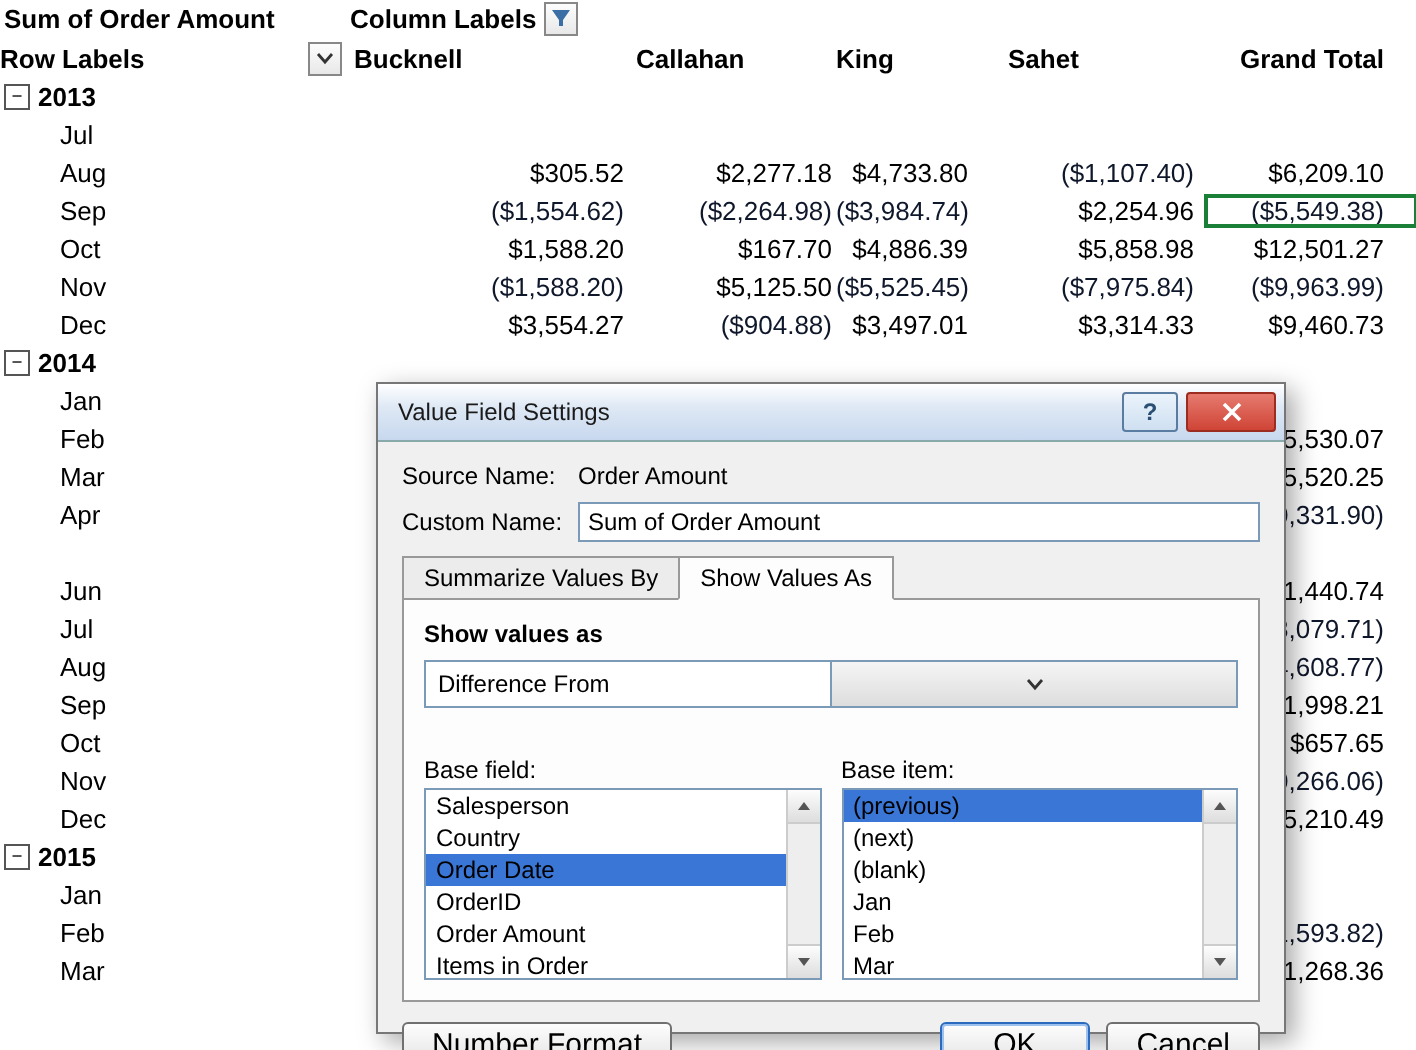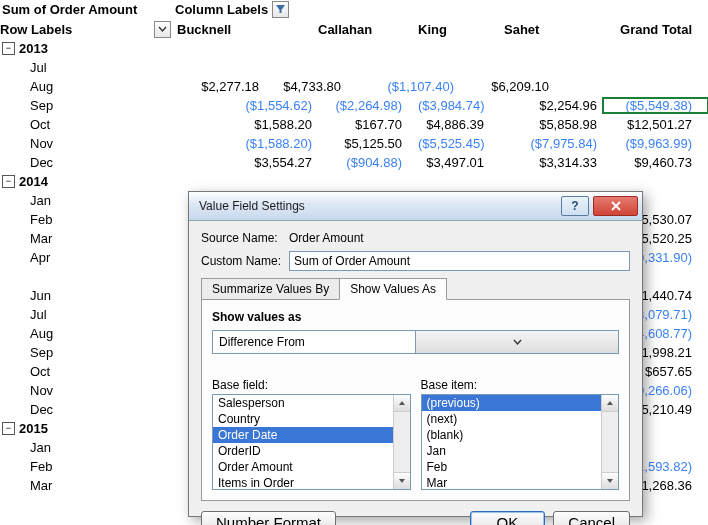--- a/index.html
+++ b/index.html
@@ -2,25 +2,25 @@
 <html><head>
 <meta charset="utf-8">
 <style>
   html,body{margin:0;padding:0;font-family:Arial,Helvetica,sans-serif;font-size:13px;color:#000;background:#fff;width:708px}
   .sheet{position:relative;width:708px;height:525px;overflow:hidden}
   .hdr{display:flex;font-weight:bold;height:19px;align-items:center;border-bottom:1px solid transparent}
   .hdr2{display:flex;font-weight:bold;height:19px;align-items:center}
   .row{display:flex;height:19px;align-items:center}
   .c-lbl{width:175px;padding-left:2px;box-sizing:border-box;display:flex;align-items:center}
   .c1{width:143px;text-align:right;padding-right:6px;box-sizing:border-box}
-  .c2{width:100px;text-align:right;padding-right:16px;box-sizing:border-box}
+  .c2{width:100px;text-align:right;padding-right:2px;box-sizing:border-box}
   .c3{width:86px;text-align:right;padding-right:20px;box-sizing:border-box}
   .c4{width:99px;text-align:right;padding-right:6px;box-sizing:border-box}
   .c5{width:105px;text-align:right;padding-right:16px;box-sizing:border-box;font-weight:normal}
-  .neg{color:#3b82f6}
+  .neg{color:#0f172a}
   .yearrow{display:flex;height:19px;align-items:center}
   .toggle{display:inline-flex;width:11px;height:11px;border:1px solid #555;margin:0 4px 0 2px;align-items:center;justify-content:center;font-size:9px;line-height:9px;color:#555;font-weight:bold}
   .month{padding-left:30px;box-sizing:border-box;width:175px}
   .filterbtn{display:inline-flex;width:15px;height:15px;border:1px solid #888;margin-left:4px;align-items:center;justify-content:center;background:linear-gradient(#fdfdfd,#e8e8e8)}
   .filterbtn svg{display:block}
   .sel{outline:2px solid #1a7f37;outline-offset:-1px}
   
   .overlay{position:absolute;left:188px;top:191px;width:453px;height:324px;background:#f0f0f0;border:1px solid #777;box-shadow:4px 4px 12px rgba(0,0,0,.35);font-size:12px}
   .titlebar{height:28px;background:linear-gradient(#fff,#dfe9f5 40%,#c7d8ee);display:flex;align-items:center;padding-left:10px;border-bottom:1px solid #8aa}
   .title{flex:1;color:#1a1a1a}
@@ -37,21 +37,21 @@
   .panelTitle{font-weight:bold;margin-bottom:6px}
   .combo{display:flex;border:1px solid #7a9ab8;height:22px;background:#fff;align-items:center;margin-bottom:24px}
   .combo span{flex:1;padding:0 6px}
   .combo .dd{width:18px;height:100%;border-left:1px solid #7a9ab8;display:flex;align-items:center;justify-content:center;background:linear-gradient(#f5f5f5,#ddd)}
   .twocol{display:flex;gap:10px}
   .listwrap{flex:1}
   .listlabel{margin-bottom:2px}
   .listbox{border:1px solid #7a9ab8;background:#fff;height:94px;overflow:hidden;position:relative}
   .listinner{position:absolute;left:0;right:16px;top:0;bottom:0;overflow:hidden}
   .li{padding:1px 5px;white-space:nowrap}
-  .li.hi{background:#3a76d6;color:#ffffff}
+  .li.hi{background:#3a76d6;color:#000000}
   .sbar{position:absolute;right:0;top:0;width:16px;height:100%;background:#eee;border-left:1px solid #ccc;display:flex;flex-direction:column}
   .sbt{height:16px;display:flex;align-items:center;justify-content:center;background:linear-gradient(#fdfdfd,#ddd);border-bottom:1px solid #ccc}
   .sbt.bot{border-bottom:none;border-top:1px solid #ccc;margin-top:auto}
   .btnrow{display:flex;align-items:center;margin-top:10px}
   .btn{height:22px;padding:0 14px;border:1px solid #707070;background:linear-gradient(#fdfdfd,#e3e3e3);border-radius:3px;display:inline-flex;align-items:center;font-family:Liberation Sans, sans-serif;font-size:15px}
   .btn.def{border-color:#2a6bbf;box-shadow:0 0 0 1px #9cc1ef inset}
   .grow{flex:1}
   .h2cols{display:flex;align-items:center;height:19px;width:175px}
   .hdrGT{font-weight:bold}
   .val{font-variant-numeric:tabular-nums}
@@ -95,20 +95,21 @@
       <div class="row">
         <div class="month">Jul</div>
         <div class="c1 val"></div>
         <div class="c2 val"></div>
         <div class="c3 val"></div>
         <div class="c4 val"></div>
         <div class="c5 val"></div>
       </div>
       <div class="row">
         <div class="month">Aug</div>
+        <div class="c1 val">$305.52</div>
         <div class="c2 val">$2,277.18</div>
         <div class="c3 val">$4,733.80</div>
         <div class="c4 val neg">($1,107.40)</div>
         <div class="c5 val">$6,209.10</div>
       </div>
       <div class="row">
         <div class="month">Sep</div>
         <div class="c1 val neg">($1,554.62)</div>
         <div class="c2 val neg">($2,264.98)</div>
         <div class="c3 val neg">($3,984.74)</div>

